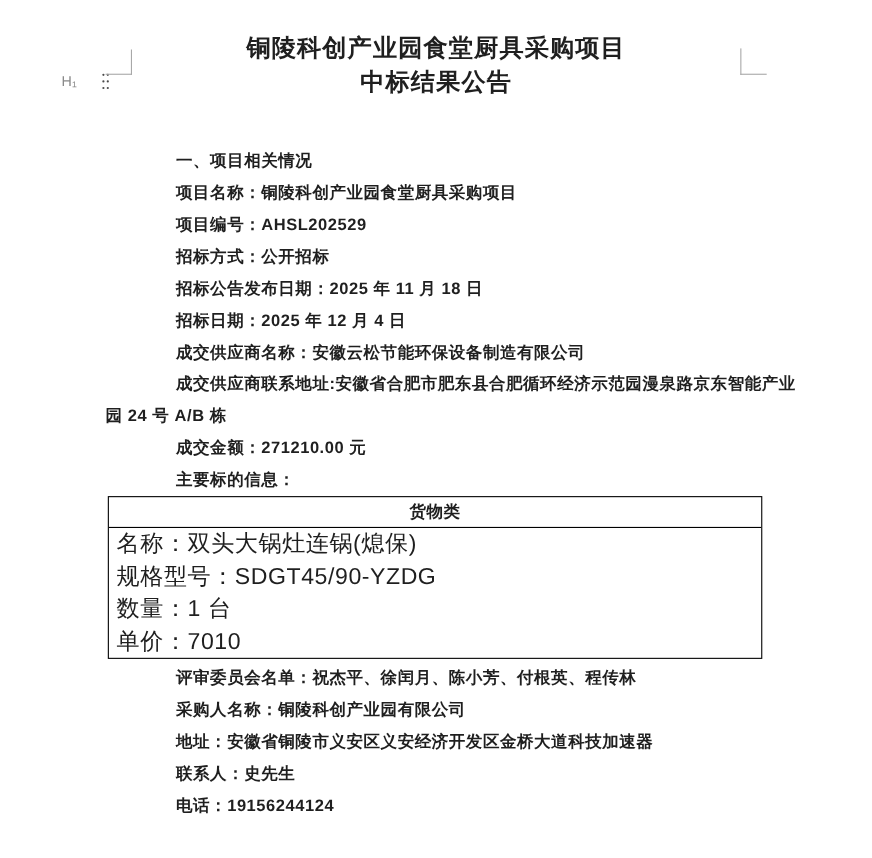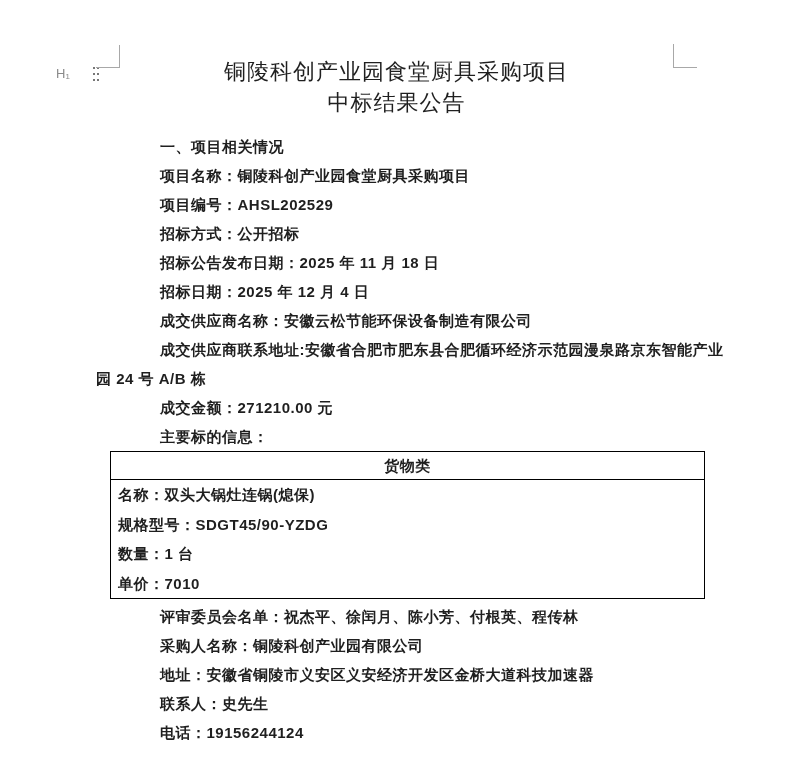--- a/index.html
+++ b/index.html
@@ -42,57 +42,57 @@
     border-right: 1px solid #a8a8a8;
     border-bottom: 1px solid #a8a8a8;
   }
   .corner-right {
     left: 673px; top: 44px; width: 24px; height: 24px;
     border-left: 1px solid #a8a8a8;
     border-bottom: 1px solid #a8a8a8;
   }
   
   .doc-title {
-    padding-top: 56px;
+    padding-top: 28px;
     text-align: center;
-    font-size: 22px; font-weight: 400;
+    font-size: 22px; font-weight: 700;
     line-height: 31px;
     letter-spacing: 1px;
   }
   
   .content {
     position: absolute;
     left: 96px; top: 132px;
     width: 601px;
   }
   .para {
     font-size: 15px; font-weight: 700;
     line-height: 29px; height: 29px;
     white-space: pre; overflow: visible;
     letter-spacing: 0.5px;
   }
   .para.indent { padding-left: 64px; }
   
   .goods-table {
-    margin-left: 14px;
+    margin-left: 2px;
     width: 595px;
     border: 1.5px solid #000000;
     background: #ffffff;
   }
   .goods-table-header {
     height: 28px;
     border-bottom: 1.5px solid #000000;
     text-align: center;
     font-size: 15px; font-weight: 700;
     line-height: 28px;
     letter-spacing: 0.5px;
   }
   .goods-table-body { padding: 0 0 0 7px; }
   .table-line {
-    font-size: 15px; font-weight: 700;
+    font-size: 21px; font-weight: 400;
     line-height: 29.5px; height: 29.5px;
     white-space: pre;
     letter-spacing: 0.5px;
   }
   .after-table { margin-top: 3px; }
 </style>
 </head>
 <body>
 
 <div class="page">

